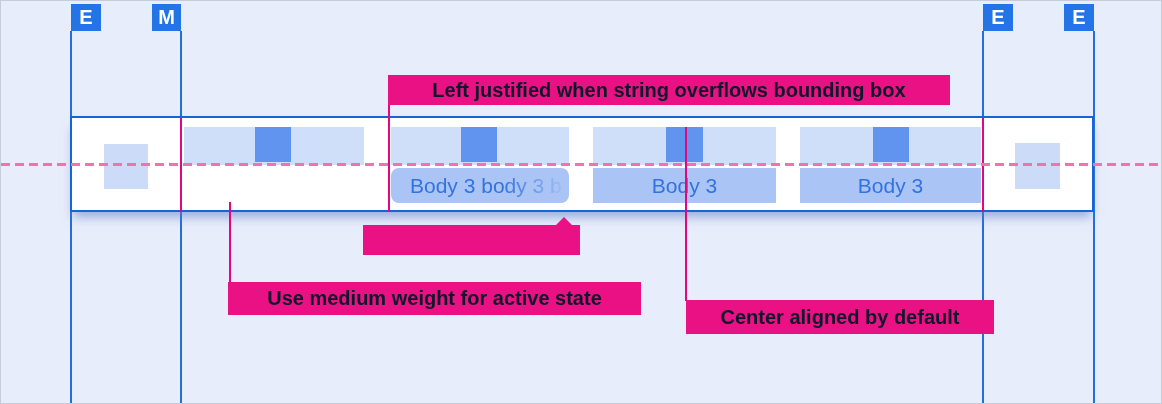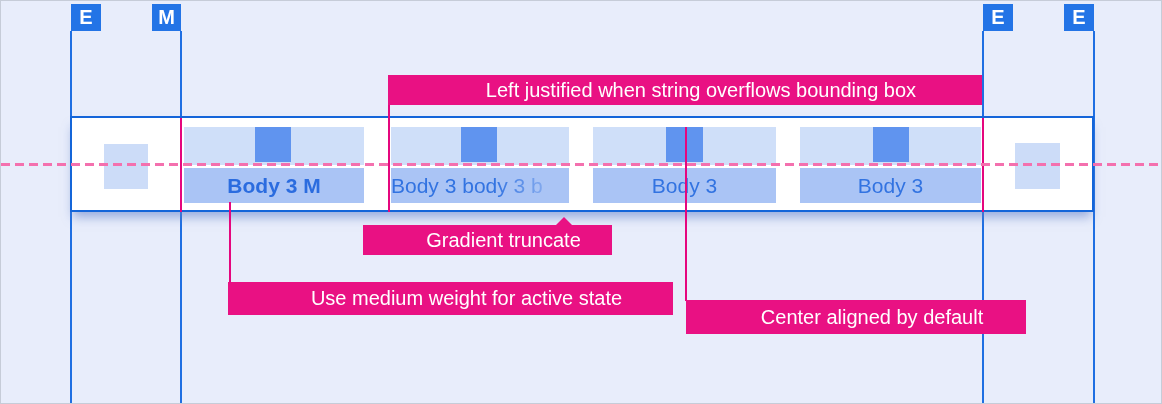--- a/index.html
+++ b/index.html
@@ -26,30 +26,30 @@
   .side-square{position:absolute; background:var(--side-square); z-index:3;}
   .tab{position:absolute; top:126px; height:76px; z-index:3;}
   .tab .toprect{position:absolute; left:0; top:0; width:100%; height:38px;
     background:var(--tab-top);}
   .tab .iconsq{position:absolute; top:0; width:36px; height:35px;
     background:var(--icon-square);}
   .tab .labelrect{position:absolute; left:0; top:41px; width:100%; height:35px;
     background:var(--tab-bottom); font-size:21px; line-height:35px;
     color:var(--inactive-text); text-align:center; white-space:nowrap; overflow:hidden;}
   .tab.active .labelrect{font-weight:700; color:var(--active-text);}
-  .tab.truncate .labelrect{text-align:left; padding-left:0; box-sizing:border-box;}
+  .tab.truncate .labelrect{text-align:left; padding-left:19px; box-sizing:border-box;border-radius:8px;}
   .tab.truncate .labelrect span{display:inline-block; width:100%;
     -webkit-mask-image:linear-gradient(90deg,#000 58%,rgba(0,0,0,0) 99%);
     mask-image:linear-gradient(90deg,#000 58%,rgba(0,0,0,0) 99%);}
   .pink-vline{position:absolute; width:2px; background:var(--pink-line); z-index:4;}
   .dashed-line{position:absolute; left:0; top:162px; width:1162px; height:3px; z-index:5;
     background:repeating-linear-gradient(to right,var(--pink-dashed) 0 9px,transparent 9px 14px);}
-  .callout{position:absolute; background:var(--pink); color:#ffffff; font-weight:400;
+  .callout{position:absolute; background:var(--pink); color:#0f172a; font-weight:700;
     font-size:20px; display:flex; align-items:center; justify-content:center;
-    white-space:nowrap; z-index:6;padding-left:32px;}
+    white-space:nowrap; z-index:6;}
   .caret-up{position:absolute; top:-8px; width:0; height:0;
     border-left:8px solid transparent; border-right:8px solid transparent;
     border-bottom:8px solid var(--pink);}
 </style>
 </head>
 <body>
 
 <div class="stage">
 
   <div class="vguide" style="left:69px"></div>
@@ -63,21 +63,20 @@
   <div class="badge" style="left:1063px">E</div>
 
   <div class="band"></div>
 
   <div class="side-square" style="left:103px;top:143px;width:44px;height:45px"></div>
   <div class="side-square" style="left:1014px;top:142px;width:45px;height:46px"></div>
 
   <div class="tab active" style="left:183px;width:180px">
     <div class="toprect"></div>
     <div class="iconsq" style="left:71px"></div>
-    <div class="labelrect">Body 3 M</div>
   </div>
 
   <div class="tab truncate" style="left:390px;width:178px">
     <div class="toprect"></div>
     <div class="iconsq" style="left:70px"></div>
     <div class="labelrect"><span>Body 3 body 3 b</span></div>
   </div>
 
   <div class="tab" style="left:592px;width:183px">
     <div class="toprect"></div>
@@ -97,20 +96,19 @@
   <div class="pink-vline" style="left:387px;top:104px;height:107px"></div>
   <div class="pink-vline" style="left:228px;top:201px;height:99px"></div>
   <div class="pink-vline" style="left:684px;top:126px;height:174px"></div>
 
   <div class="dashed-line"></div>
 
   <div class="callout" style="left:387px;top:74px;width:562px;height:30px">Left justified when string overflows bounding box</div>
 
   <div class="callout" style="left:362px;top:224px;width:217px;height:30px">
     <div class="caret-up" style="left:193px"></div>
-    <span>Gradient truncate</span>
   </div>
 
   <div class="callout" style="left:227px;top:281px;width:413px;height:33px">Use medium weight for active state</div>
 
   <div class="callout" style="left:685px;top:299px;width:308px;height:34px">Center aligned by default</div>
 
 </div>
 
 </body></html>

